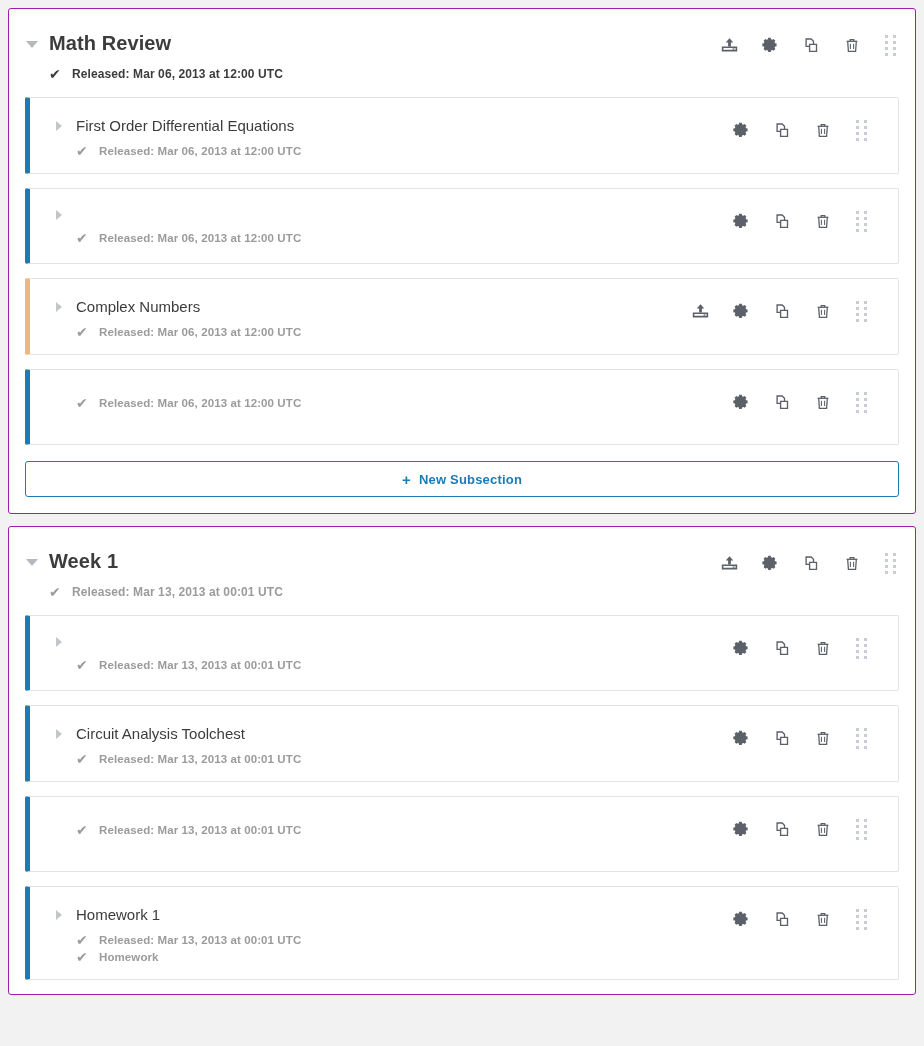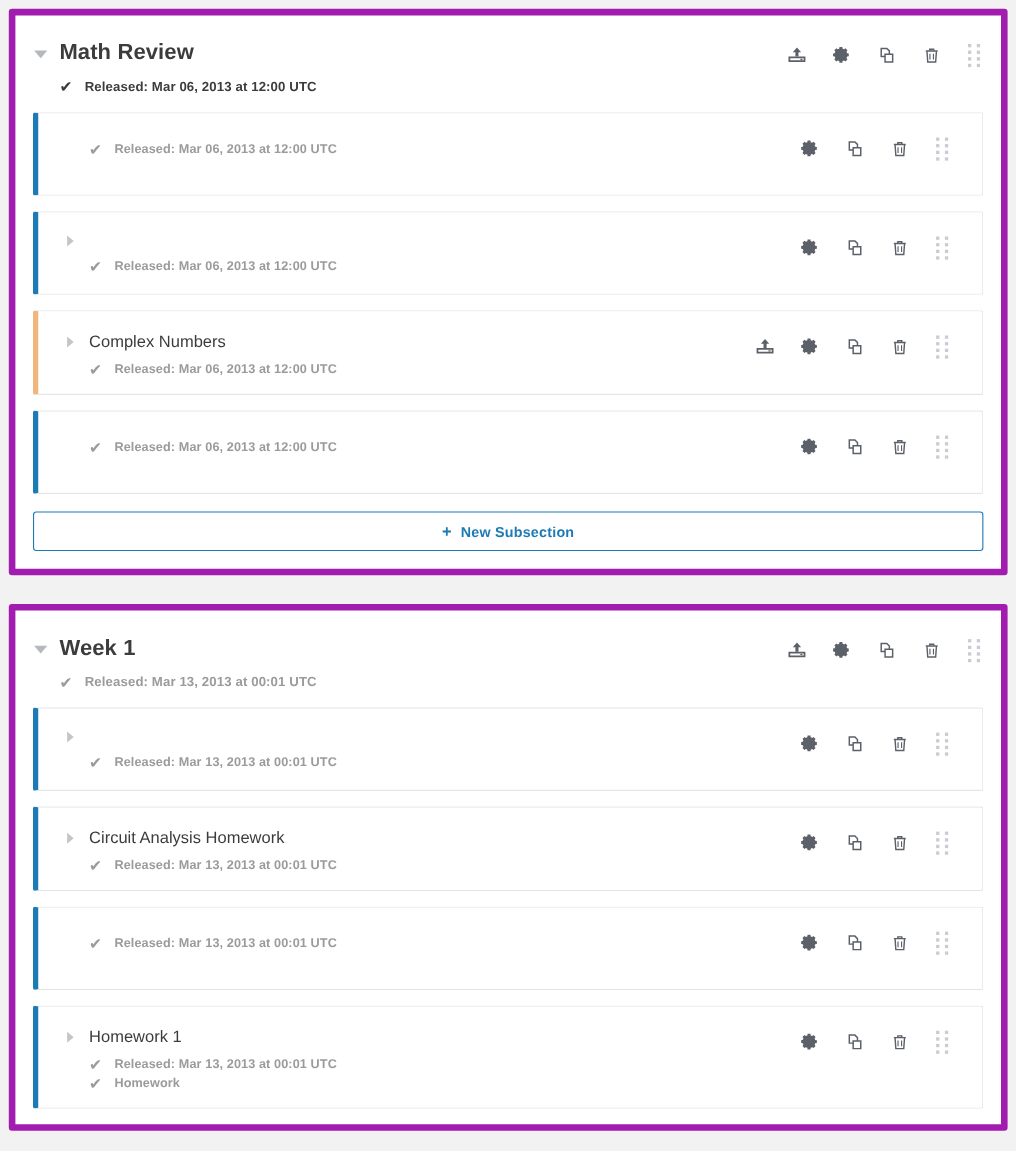--- a/index.html
+++ b/index.html
@@ -7,23 +7,23 @@
     width: 924px;
     background: #f2f2f2;
     font-family: "Liberation Sans", "DejaVu Sans", sans-serif;
     -webkit-font-smoothing: antialiased;
   }
   body { padding: 8px 8px 0 8px; overflow-x: hidden; }
 
   
   .section-card {
     background: #ffffff;
-    border: 6px solid #a21caf;
+    border: 1px solid #a21caf;
     border-radius: 3px;
-    margin-bottom: 26px;
+    margin-bottom: 12px;
     padding: 0;
   }
 
   
   .section-head {
     position: relative;
     padding: 22px 16px 16px 16px;
   }
   .section-title-row {
     display: flex;
@@ -225,20 +225,24 @@
             <i></i>
             <i></i>
             <i></i>
             <i></i>
             <i></i>
           </div>
         </div>
       </div>
       <div class="sub-wrap">
         <div class="sub-card">
+          <div class="sub-title-row">
+            <span class="caret caret-right"></span>
+            <span class="sub-title">First Order Differential Equations</span>
+          </div>
           <div class="sub-status muted">
             <span class="chk">✔</span>
             <span class="status-text">Released: Mar 06, 2013 at 12:00 UTC</span>
           </div>
           <div class="actions sub">
             <div class="act">
               <svg width="16" height="16" viewBox="0 0 16 16" fill="currentColor">
                 <path d="M8 5.1a2.9 2.9 0 100 5.8 2.9 2.9 0 000-5.8zm0 4.4a1.5 1.5 0 110-3 1.5 1.5 0 010 3z"></path>
                 <path d="M14.6 6.6l-1.5-.25a5.3 5.3 0 00-.55-1.33l.88-1.24-1.84-1.84-1.24.88a5.3 5.3 0 00-1.33-.55L8.77.75H6.17L5.92 2.25a5.3 5.3 0 00-1.33.55l-1.24-.88L1.51 3.76l.88 1.24a5.3 5.3 0 00-.55 1.33L.34 6.58v2.6l1.5.25c.13.47.32.91.55 1.33l-.88 1.24 1.84 1.84 1.24-.88c.42.23.86.42 1.33.55l.25 1.5h2.6l.25-1.5c.47-.13.91-.32 1.33-.55l1.24.88 1.84-1.84-.88-1.24c.23-.42.42-.86.55-1.33l1.5-.25z"></path>
               </svg>
@@ -493,21 +497,21 @@
               <i></i>
               <i></i>
               <i></i>
               <i></i>
             </div>
           </div>
         </div>
         <div class="sub-card">
           <div class="sub-title-row">
             <span class="caret caret-right"></span>
-            <span class="sub-title">Circuit Analysis Homework</span>
+            <span class="sub-title">Circuit Analysis Toolchest</span>
           </div>
           <div class="sub-status muted">
             <span class="chk">✔</span>
             <span class="status-text">Released: Mar 13, 2013 at 00:01 UTC</span>
           </div>
           <div class="actions sub">
             <div class="act">
               <svg width="16" height="16" viewBox="0 0 16 16" fill="currentColor">
                 <path d="M8 5.1a2.9 2.9 0 100 5.8 2.9 2.9 0 000-5.8zm0 4.4a1.5 1.5 0 110-3 1.5 1.5 0 010 3z"></path>
                 <path d="M14.6 6.6l-1.5-.25a5.3 5.3 0 00-.55-1.33l.88-1.24-1.84-1.84-1.24.88a5.3 5.3 0 00-1.33-.55L8.77.75H6.17L5.92 2.25a5.3 5.3 0 00-1.33.55l-1.24-.88L1.51 3.76l.88 1.24a5.3 5.3 0 00-.55 1.33L.34 6.58v2.6l1.5.25c.13.47.32.91.55 1.33l-.88 1.24 1.84 1.84 1.24-.88c.42.23.86.42 1.33.55l.25 1.5h2.6l.25-1.5c.47-.13.91-.32 1.33-.55l1.24.88 1.84-1.84-.88-1.24c.23-.42.42-.86.55-1.33l1.5-.25z"></path>

